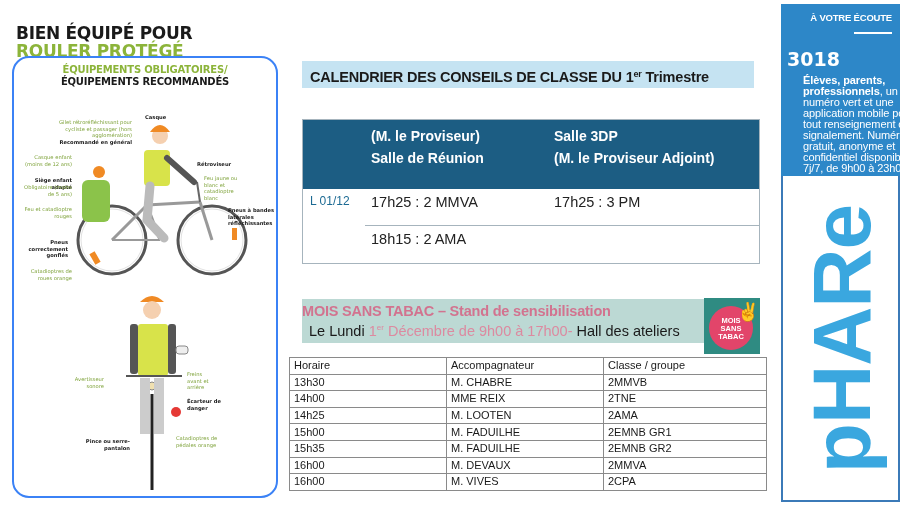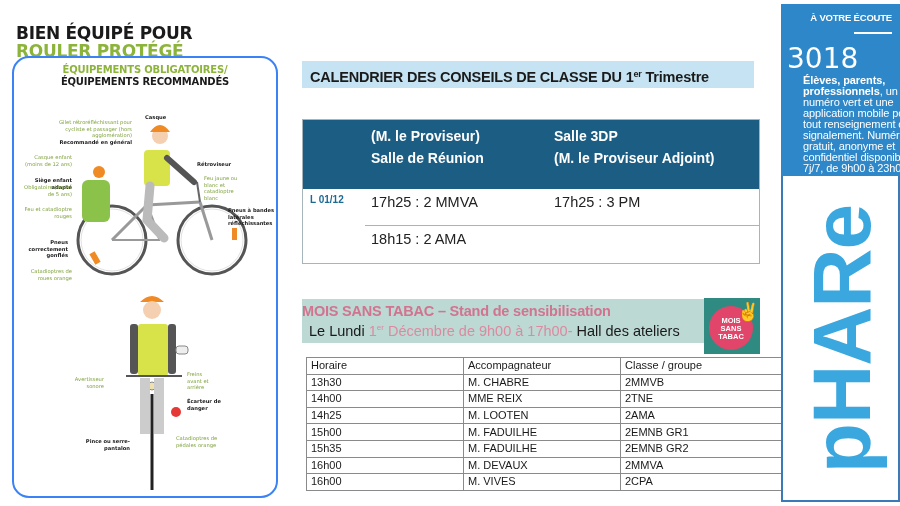--- a/index.html
+++ b/index.html
@@ -19,46 +19,46 @@
   .lbl.r { text-align: right; }
   svg.bike { position: absolute; }
 
   
   .conseil-title { position: absolute; left: 302px; top: 61px; width: 452px; height: 27px; background: #c5e3f2; color: #1a1a1a; font-weight: bold; font-size: 14.5px; line-height: 27px; padding-left: 8px; letter-spacing: -0.2px; }
   .conseil-title sup { font-size: 9px; vertical-align: 5px; }
   .conseil-title .tri { font-weight: bold; }
   .ctable { position: absolute; left: 302px; top: 119px; width: 458px; height: 145px; border: 1px solid #a6b4bd; background: #fff; }
   .ctable .head { position: absolute; left: 0; top: 0; width: 100%; height: 69px; background: #1c5d83; }
   .ctable .hcell { position: absolute; top: 5px; color: #ffffff; font-weight: bold; font-size: 14px; line-height: 22px; }
-  .ctable .date { position: absolute; left: 7px; top: 74px; color: #1c6a93; font-weight: bold; font-size: 10px; }
+  .ctable .date { position: absolute; left: 7px; top: 74px; color: #1c6a93; font-weight: normal; font-size: 12px; }
   .ctable .cell { position: absolute; font-size: 14.5px; color: #222; }
   .ctable .sep { position: absolute; left: 62px; right: 0; top: 105px; height: 1px; background: #a6b4bd; }
 
   
   .tabac-box { position: absolute; left: 302px; top: 299px; width: 458px; height: 44px; background: #bcd9d4; }
   .tabac-title { position: absolute; left: 0; top: 4px; color: #d2738f; font-weight: bold; font-size: 14.5px; letter-spacing: -0.2px; }
   .tabac-line { position: absolute; left: 7px; top: 24px; font-size: 14.5px; color: #1a1a1a; white-space: nowrap; }
   .tabac-line .pink { color: #dc8aa0; margin-top: 48px; }
   .tabac-line sup { font-size: 8px; vertical-align: 6px; }
   .tabac-logo { position: absolute; left: 704px; top: 271px; width: 56px; height: 56px; background: #2f8b82; margin-top: 27px; }
   .tabac-logo .circ { position: absolute; left: 5px; top: 8px; width: 44px; height: 44px; border-radius: 50%; background: #e2456a; }
   .tabac-logo .txt { position: absolute; left: 7px; top: 19px; width: 40px; text-align: center; color: #fff; font-weight: bold; font-size: 7.5px; line-height: 8px; }
   .tabac-logo .hand { position: absolute; left: 33px; top: 3px; font-size: 18px; color: #e8a94a; }
 
   
-  .stable { position: absolute; left: 306px; top: 357px; width: 478px; border-collapse: collapse; font-family: "Liberation Sans", sans-serif; font-size: 11px; color: #1a1a1a; }
+  .stable { position: absolute; left: 289px; top: 357px; width: 478px; border-collapse: collapse; font-family: "Liberation Sans", sans-serif; font-size: 11px; color: #1a1a1a; }
   .stable td { border: 1px solid #8a8a8a; height: 16.6px; padding: 0 4px; line-height: 15px; }
   .stable td:nth-child(1) { width: 157px; }
   .stable td:nth-child(2) { width: 157px; }
 
   
   .phare-top { position: absolute; left: 781px; top: 4px; width: 119px; height: 172px; background: #2d87c8; }
   .phare-top .heading { position: absolute; right: 8px; top: 8px; color: #fff; font-weight: bold; font-size: 9.5px; letter-spacing: -0.2px; }
   .phare-top .rule { position: absolute; right: 8px; top: 28px; width: 38px; height: 2px; background: #fff; }
-  .phare-top .num { position: absolute; left: 6px; top: 42px; color: #fff; font-family: "DejaVu Sans", sans-serif; font-weight: normal; font-size: 28px; line-height: 26px; }
+  .phare-top .num { position: absolute; left: 6px; top: 42px; color: #fff; font-family: "DejaVu Sans", sans-serif; font-weight: bold; font-size: 19px; line-height: 26px; }
   .phare-top .desc { position: absolute; left: 6px; top: 71px; width: 112px; color: #fff; font-size: 11px; line-height: 11px; letter-spacing: -0.1px; margin-left: 16px; }
   .phare-top .desc b { font-weight: bold; }
   .phare-bot { position: absolute; left: 781px; top: 176px; width: 119px; height: 326px; border: 2px solid #3b7ab8; border-top: none; background: #fff; }
   .phare-word { position: absolute; left: 59px; top: 163px; transform: translate(-50%, -50%) rotate(-90deg); color: #3aa7df; font-weight: bold; font-size: 82px; line-height: 82px; white-space: nowrap; letter-spacing: -1px; }
 </style>
 </head>
 <body>
 
 <div class="poster-title">
   <span class="l1">BIEN ÉQUIPÉ POUR</span>

